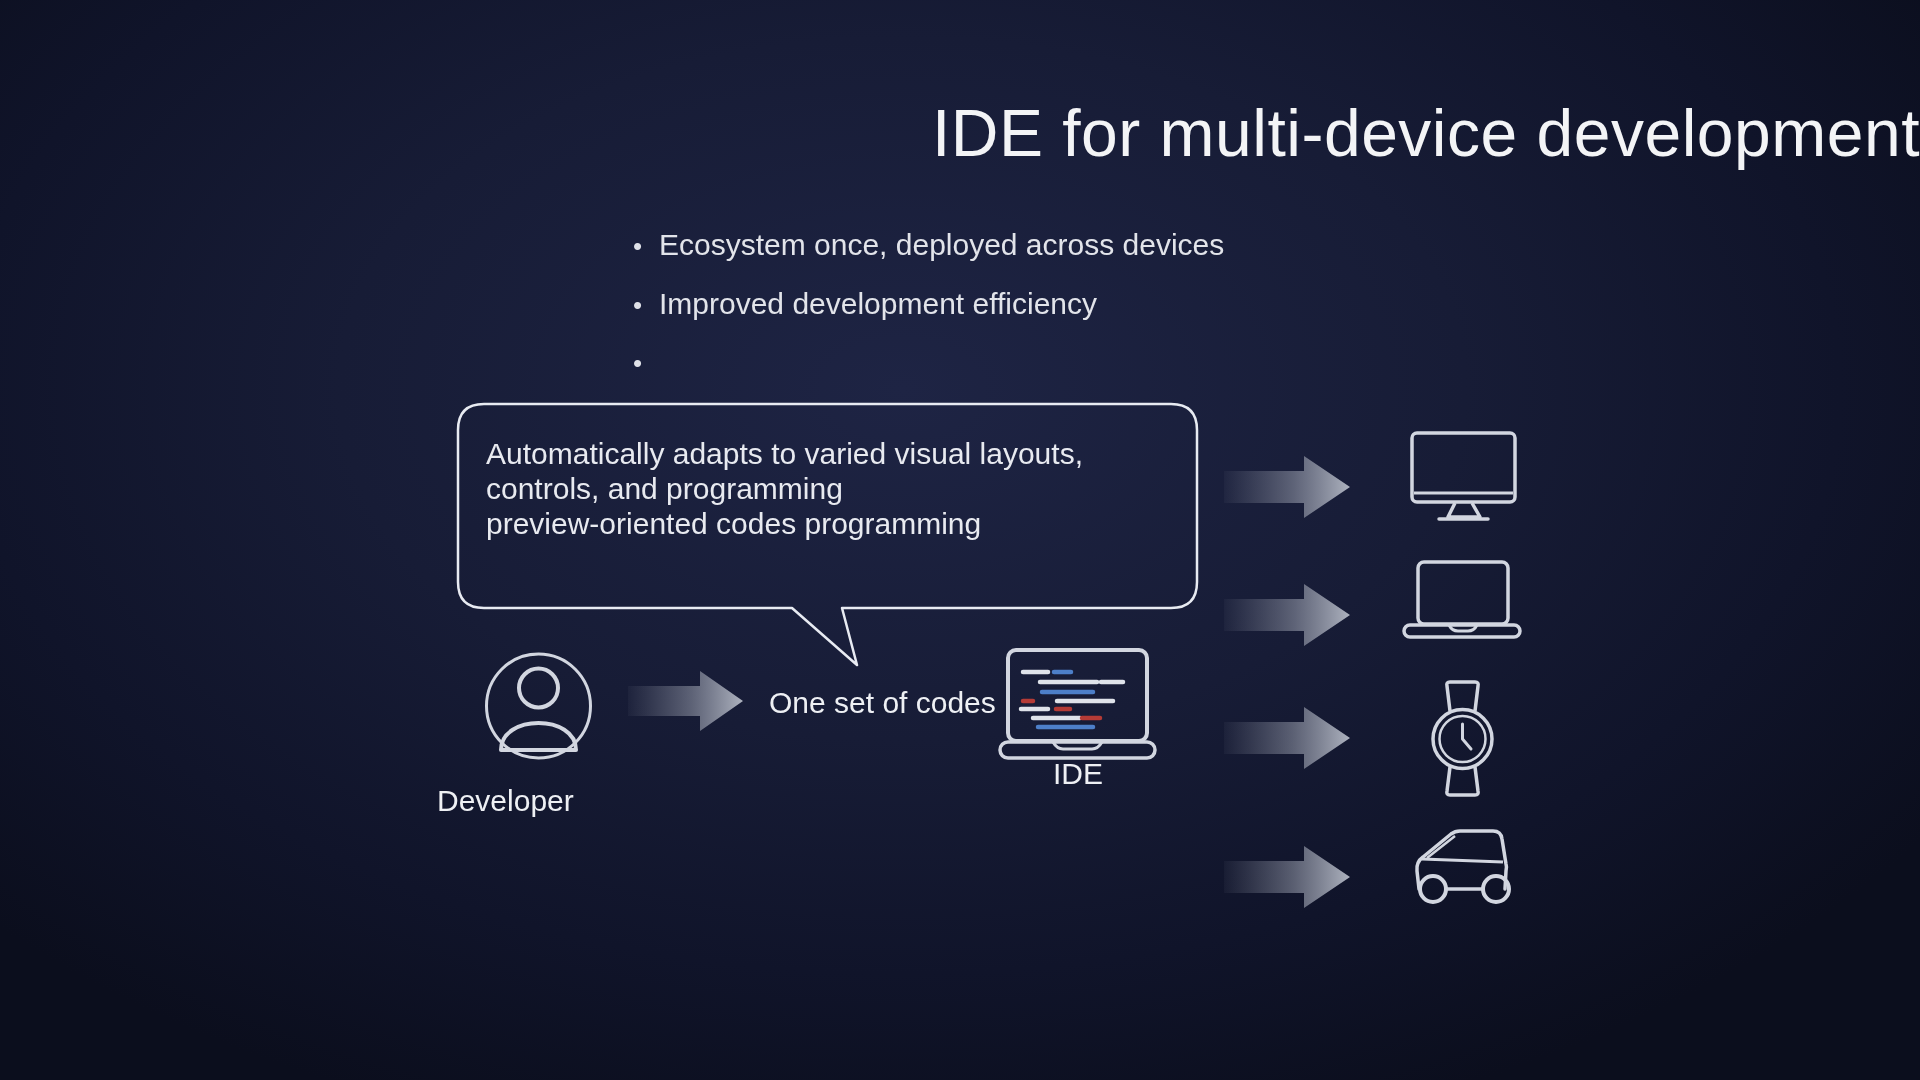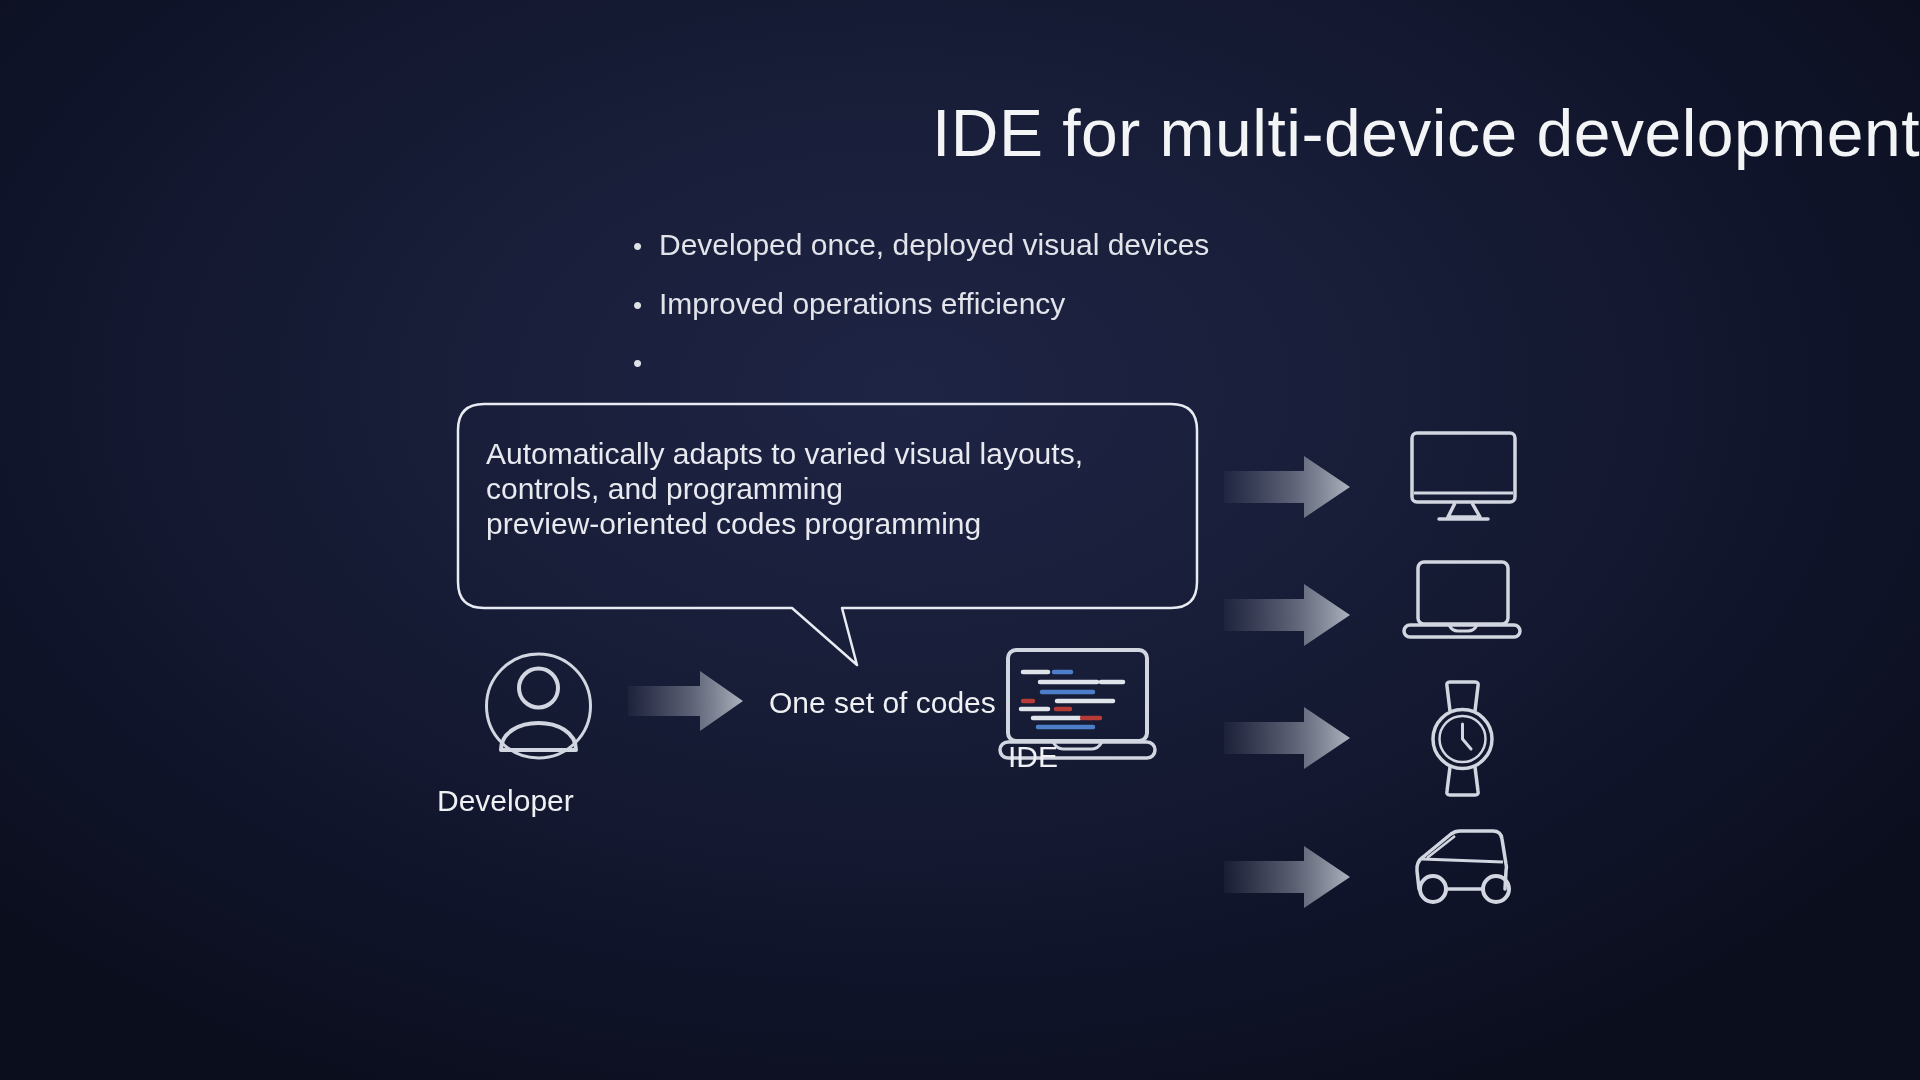--- a/index.html
+++ b/index.html
@@ -29,21 +29,21 @@
     width:26px;flex:0 0 26px;
     font-size:26px;color:#dfe1e8;
   }
   #callout-text{
     top:436px;left:486px;
     font-size:30px;line-height:35px;color:#e8eaf0;
   }
   .flow-label{font-size:30px;color:#eef0f4;}
   #developer-label{top:784px;left:437px;width:200px;text-align:left;}
   #code-label{top:688px;left:769px;line-height:30px;}
-  #ide-label{top:740px;left:1008px;width:140px;text-align:left;}
+  #ide-label{top:757px;left:1008px;width:140px;text-align:center;}
   svg{position:absolute;top:0;left:0;}
   .stroke{fill:none;stroke:#d2d6e0;}
   .bubble{fill:none;stroke:#e8ebf2;stroke-width:2.5;stroke-linejoin:round;}
 </style>
 </head>
 <body>
 
 <div id="canvas">
 
   <svg width="1920" height="1080" viewBox="0 0 1920 1080">
@@ -131,25 +131,25 @@
       <circle class="stroke" cx="1433" cy="889" r="13" stroke-width="4"></circle>
       <circle class="stroke" cx="1496" cy="889" r="13" stroke-width="4"></circle>
     </g>
   </svg>
 
   <div id="title" class="abs">IDE for multi-device development</div>
 
   <div id="bullets" class="abs">
     <div class="bullet-row">
       <span class="bullet-dot">•</span>
-      <span>Developed once, deployed visual devices</span>
+      <span>Ecosystem once, deployed across devices</span>
     </div>
     <div class="bullet-row">
       <span class="bullet-dot">•</span>
-      <span>Improved operations efficiency</span>
+      <span>Improved development efficiency</span>
     </div>
     <div class="bullet-row">
       <span class="bullet-dot">•</span>
     </div>
   </div>
 
   <div id="callout-text" class="abs">
     <div>Automatically adapts to varied visual layouts,</div>
     <div>controls, and programming</div>
     <div>preview-oriented codes programming</div>

